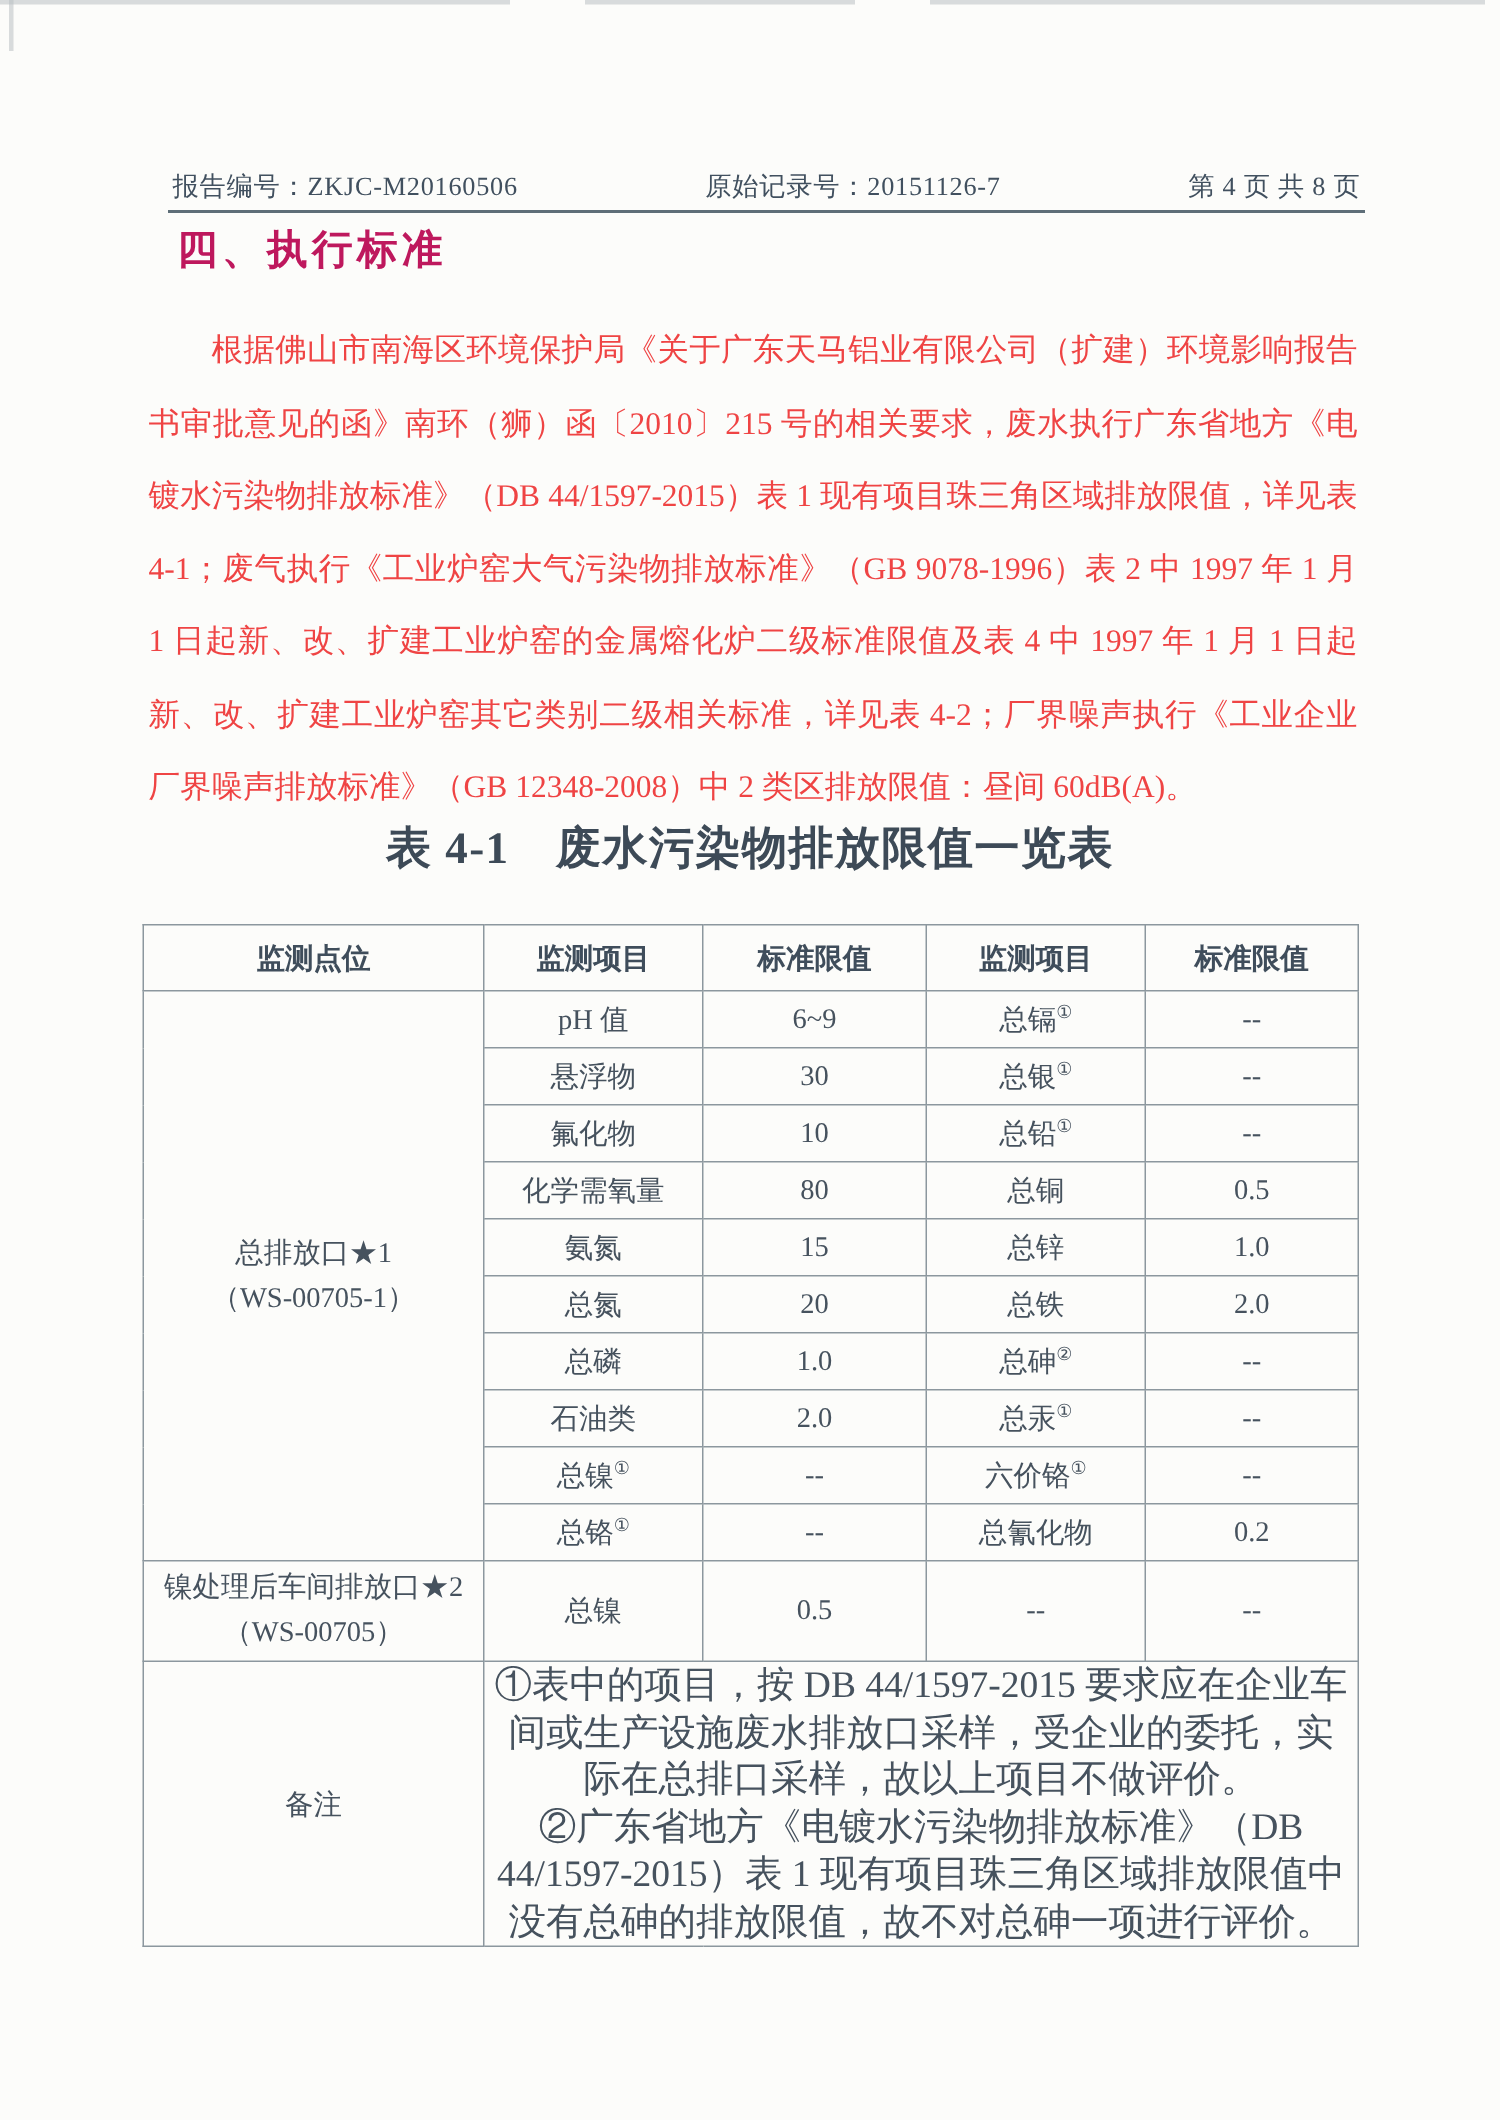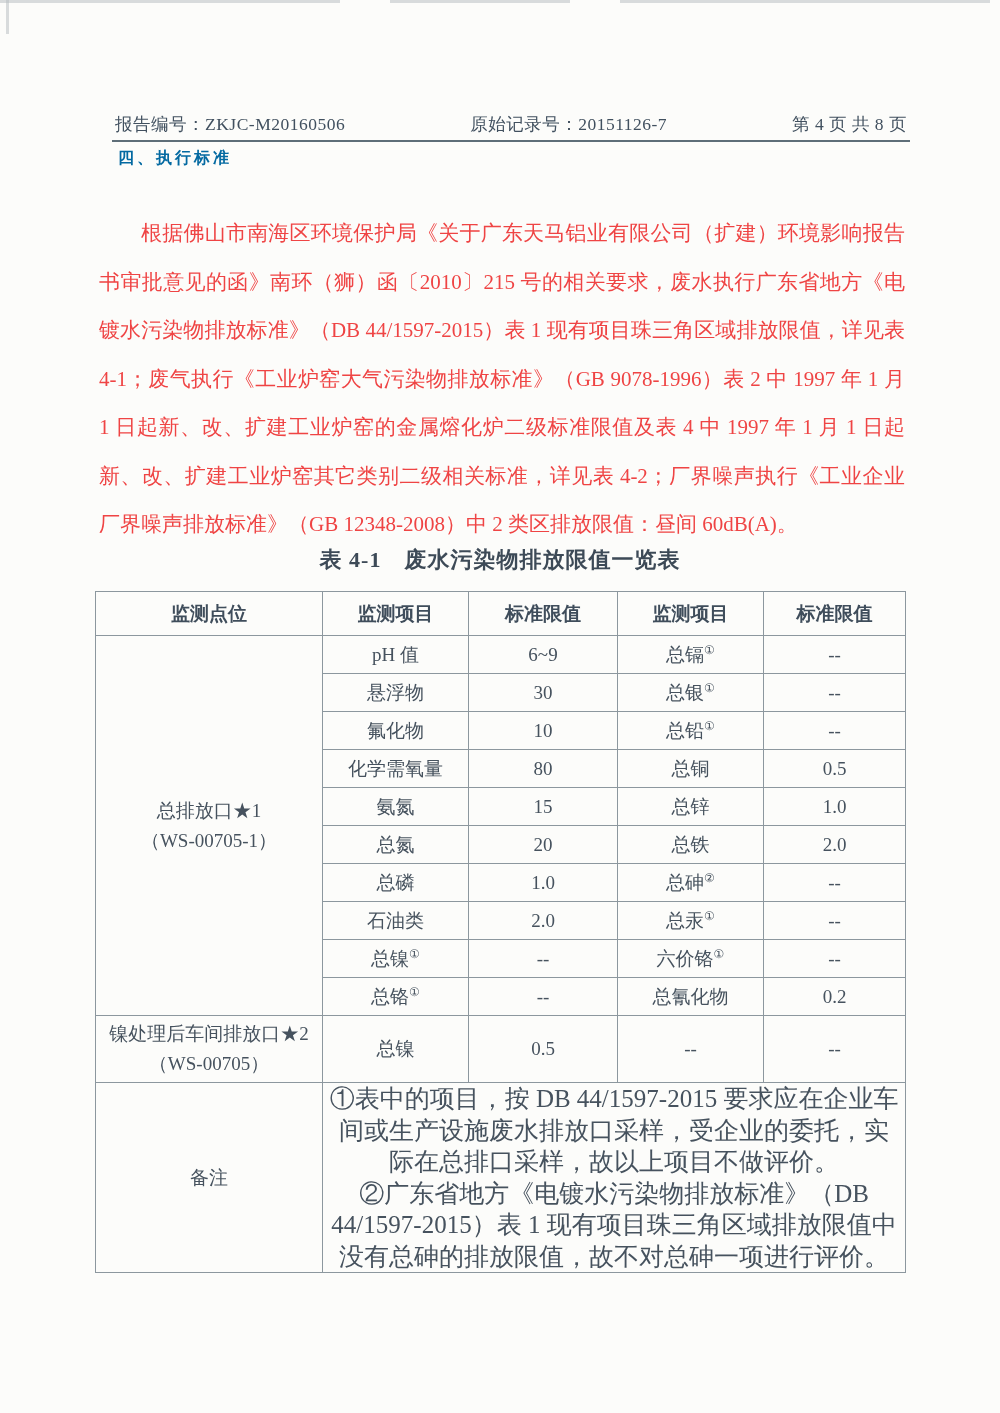--- a/index.html
+++ b/index.html
@@ -39,60 +39,60 @@
     left: 112px;
     top: 140px;
     width: 798px;
     height: 2px;
     background: #5e6e78;
   }
   .section-title {
     position: absolute;
     left: 118px;
     top: 148px;
-    font-size: 16px;
+    font-size: 27px;
     font-weight: 600;
-    color: #0369a1;
+    color: #be185d;
     letter-spacing: 3px;
   }
   .body-para {
     position: absolute;
     left: 99px;
     top: 209px;
     width: 806px;
     font-size: 21px;
     line-height: 48.5px;
     text-align: justify;
     text-indent: 2em;
     color: #ef4444;
   }
   .tbl-title {
     position: absolute;
     left: 95px;
     top: 545px;
     width: 810px;
     text-align: center;
-    font-size: 22px;
+    font-size: 30px;
     font-weight: bold;
     color: #3d4a57;
     letter-spacing: 1px;
   }
   .unit-note {
     position: absolute;
     left: 95px;
     top: 587px;
     width: 778px;
     text-align: right;
     font-size: 18.5px;
     color: #46525e;
   }
   table.limits {
     position: absolute;
     left: 95px;
-    top: 591px;
+    top: 616px;
     width: 810px;
     border-collapse: collapse;
     table-layout: fixed;
     font-size: 19px;
     color: #46525e;
     padding-left: 40px;
   }
   table.limits th, table.limits td {
     border: 1px solid #8c979e;
     text-align: center;

